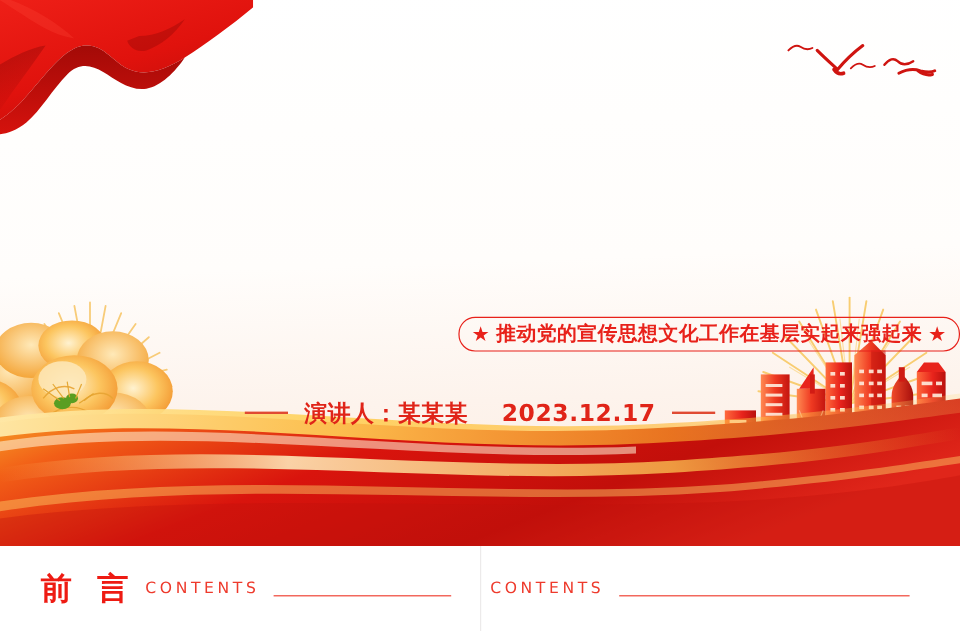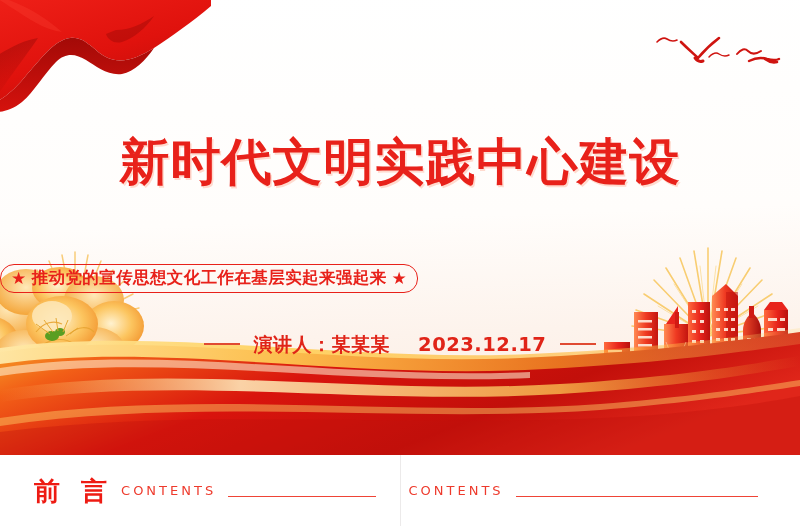--- a/index.html
+++ b/index.html
@@ -41,21 +41,21 @@
     letter-spacing:2px;
     text-shadow:1.5px 1.5px 0 rgba(255,190,170,.55);
   }
   .t2{
     font-family:"DejaVu Sans","Liberation Sans",sans-serif;
     font-weight:bold;font-size:50px;line-height:56px;color:#e8211a;
     letter-spacing:1px;margin-top:2px;
     text-shadow:1.5px 1.5px 0 rgba(255,190,170,.55);
   }
 
-  .subwrap{position:absolute;left:0;top:264px;width:800px;text-align:left;}
+  .subwrap{position:absolute;left:0;top:264px;width:800px;text-align:right;}
   .subbox{
     display:inline-block;border:1.6px solid #e8211a;border-radius:14px;
     padding:3px 10px 4px 10px;
     color:#e8211a;font-weight:bold;font-size:16.5px;line-height:20px;
     letter-spacing:.4px;white-space:nowrap;
   }
   .subbox .star{font-size:17px;line-height:18px;vertical-align:-1px;}
   .subbox .stxt{margin:0 5px;}
 
   .present{position:absolute;left:0;top:332px;width:800px;text-align:center;
@@ -382,21 +382,20 @@
         <path d="M36,14 C44,22 50,27 53,30 C58,24 66,16 74,10" stroke-width="2.6"></path>
         <path d="M50,30 C52,33 55,34 58,33" stroke-width="3"></path>
         <path d="M64,29 C68,25 71,24 74,26 C77,28 80,29 84,27" stroke-width="1.5"></path>
         <path d="M92,26 C96,21 100,20 103,23 C106,26 110,27 116,23" stroke-width="2"></path>
         <path d="M104,33 C110,30 116,29 122,31 C126,32 130,33 134,31" stroke-width="2.4"></path>
         <path d="M120,31 C124,34 128,35 132,34" stroke-width="2.6"></path>
       </g>
     </svg>
 
     <div class="titlewrap">
-      <div class="t2">新时代文明实践中心建设</div>
     </div>
 
     <div class="subwrap">
       <span class="subbox">
         <span class="star">★</span><span class="stxt">推动党的宣传思想文化工作在基层实起来强起来</span><span class="star">★</span>
       </span>
     </div>
 
     <div class="present">
       <span class="dash"></span><span class="speaker">演讲人：某某某</span><span class="date">2023.12.17</span><span class="dash"></span>

